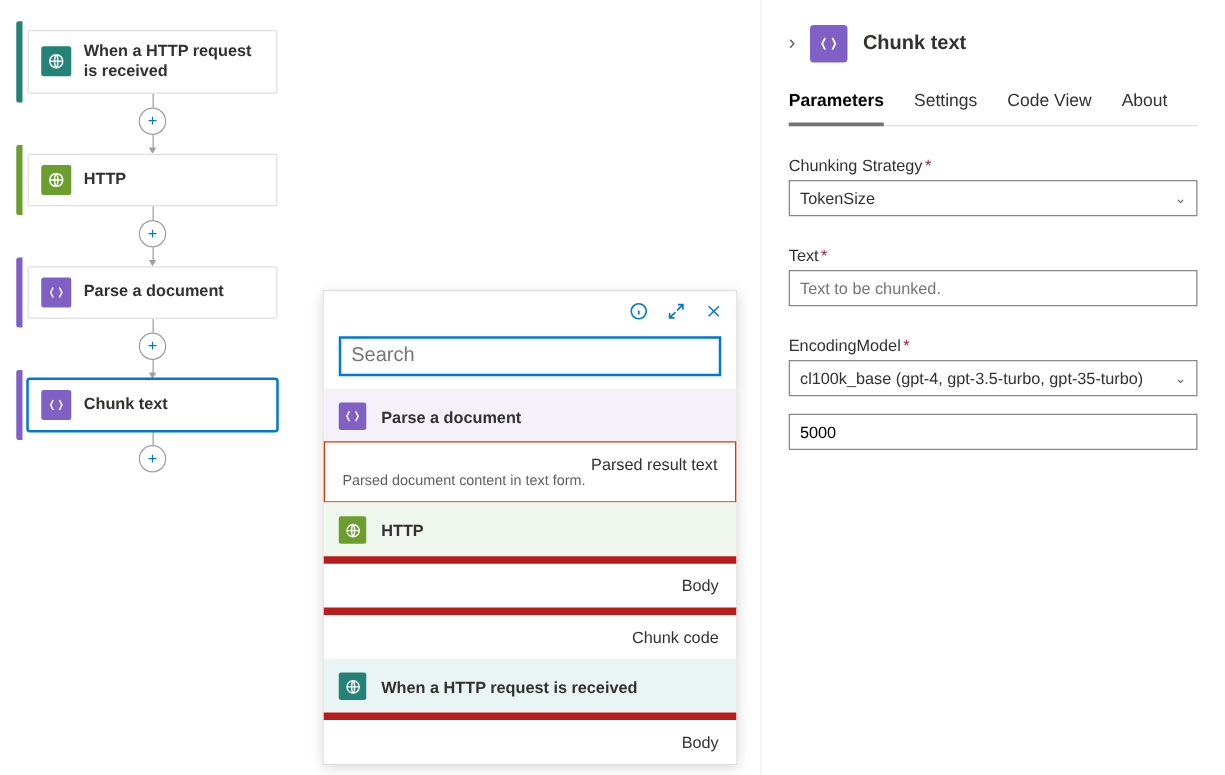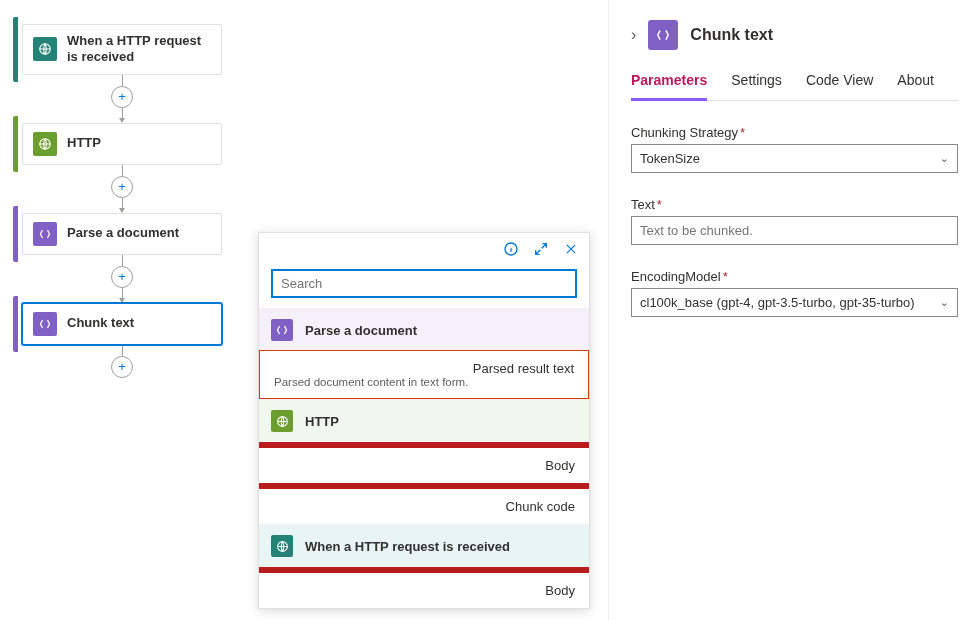--- a/index.html
+++ b/index.html
@@ -15,41 +15,41 @@
 .connector { display: flex; flex-direction: column; align-items: center; }
 .conn-line { width: 1px; height: 11px; background: #a19f9d; }
 .conn-arrow { width: 0; height: 0; border-left: 3px solid transparent; border-right: 3px solid transparent; border-top: 5px solid #a19f9d; margin-top: -1px; }
 .add-btn { width: 22px; height: 22px; border: 1px solid #a19f9d; border-radius: 50%; background: #fff; display: flex; align-items: center; justify-content: center; color: #0078d4; font-size: 13px; font-weight: 400; cursor: pointer; }
 
 
 .popup { position: absolute; left: 258px; top: 232px; width: 332px; background: #fff; box-shadow: 0 2px 10px rgba(0,0,0,0.15); border: 1px solid #e1dfdd; }
 .popup-hdr { display: flex; justify-content: flex-end; align-items: center; padding: 8px 10px; gap: 14px; }
 .popup-ic { width: 16px; height: 16px; color: #0078d4; cursor: pointer; display:flex; align-items:center; justify-content:center; }
 .search-box { margin: 4px 12px 10px; }
-.search-input { width: 100%; border: 2px solid #0078d4; padding: 5px 8px; font-size: 13px; outline: none; }
+.search-input { width: 100%; border: 2px solid #0078d4; padding: 5px 8px; font-size: 16px; outline: none; }
 .group-row { display: flex; align-items: center; padding: 10px 12px; border-top: 1px solid #f3f2f1; }
 .group-purple { background: #f4f1fa; }
 .group-green { background: #f0f7ef; }
 .group-teal { background: #e9f5f5; }
 .grp-icon { width: 22px; height: 22px; border-radius: 2px; display:flex; align-items:center; justify-content:center; color:#fff; margin-right:12px; }
 .grp-label { font-size: 13px; font-weight: 600; }
 .item-row { padding: 10px 14px; border-top: 6px solid #b91c1c; }
 .item-title { font-size: 13px; font-weight: 400; text-align: right; }
 .item-sub { font-size: 11.5px; color: #605e5c; }
 .item-hl { border: 1.5px solid #d83b01; margin-top: -1px; }
 
 
 .rpanel { position: absolute; right: 0; top: 0; bottom: 0; width: 372px; background: #fff; border-left: 1px solid #f0f0f0; padding: 20px 22px; }
 .rpanel-hdr { display: flex; align-items: center; gap: 12px; margin-bottom: 22px; }
 .rpanel-hdr-icon { width: 30px; height: 30px; background: #8060c5; border-radius: 3px; display:flex; align-items:center; justify-content:center; color:#fff; font-size: 14px; }
 .rpanel-title { font-size: 16px; font-weight: 600; }
 .chev { font-size: 16px; color: #605e5c; cursor:pointer; }
 .tabs { display: flex; gap: 24px; border-bottom: 1px solid #e1dfdd; margin-bottom: 20px; }
 .tab { font-size: 14px; padding: 0 0 10px; cursor: pointer; color: #323130; }
-.tab-active { color: #be185d; border-bottom: 3px solid #8b5cf6; margin-bottom: -1px; font-weight: 600; }
+.tab-active { color: #000000; border-bottom: 3px solid #737373; margin-bottom: -1px; font-weight: 600; }
 .field { margin-bottom: 14px; }
 .flabel { font-size: 13px; margin-bottom: 4px; display: block; margin-top: 24px; }
 .req { color: #a4262c; margin-left: 2px; }
 .finput, .fselect { width: 100%; border: 1px solid #8a8886; padding: 6px 8px; font-size: 13px; background: #fff; }
 .fselect { position: relative; display:flex; justify-content:space-between; align-items:center; cursor:pointer; }
 .sel-arrow { font-size: 11px; color: #605e5c; }
 .placeholder { color: #4d7c0f; }
 </style>
 </head>
 <body>
@@ -215,15 +215,16 @@
 
   <div class="field">
     <label class="flabel"><span>EncodingModel</span><span class="req">*</span></label>
     <div class="fselect">
       <span style="white-space:nowrap;overflow:hidden;text-overflow:ellipsis;">cl100k_base (gpt-4, gpt-3.5-turbo, gpt-35-turbo)</span>
       <span class="sel-arrow">⌄</span>
     </div>
   </div>
 
   <div class="field">
+    <input class="finput" value="5000" style="">
   </div>
 
 </div>
 
 </body></html>

